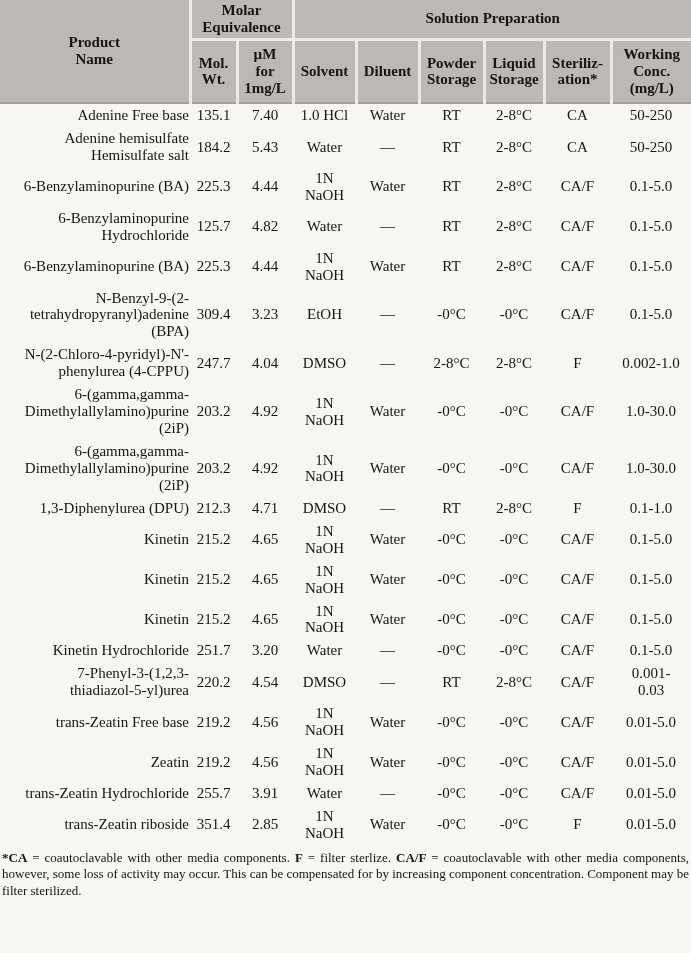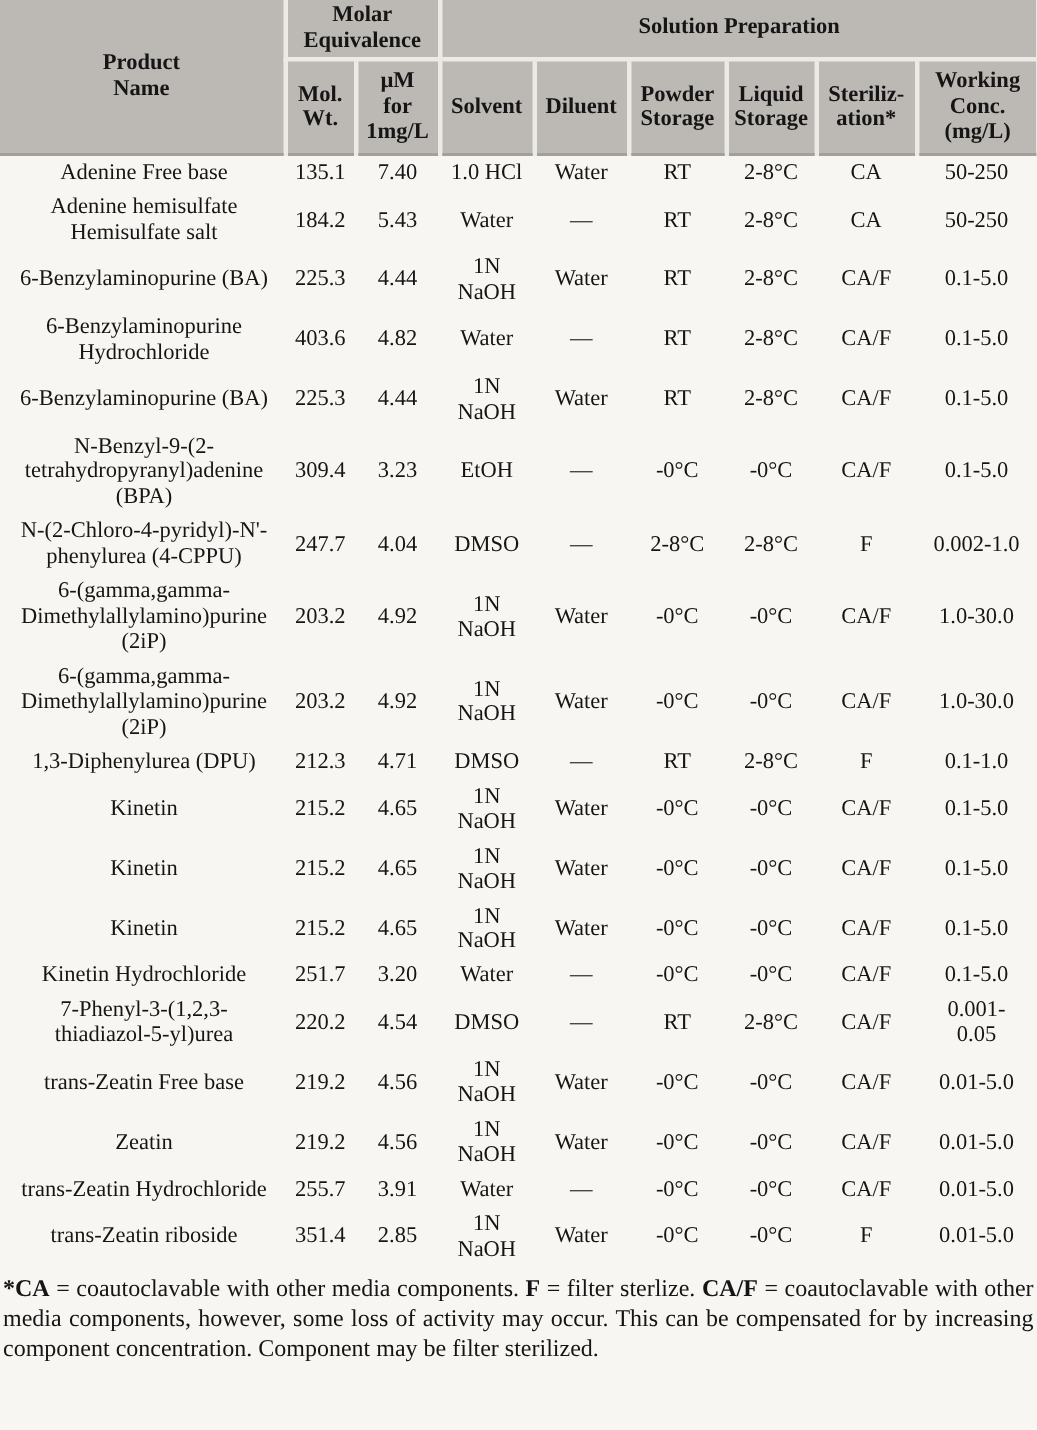--- a/index.html
+++ b/index.html
@@ -41,26 +41,26 @@
   thead tr.sub-row th, th.prod-head{border-bottom:2px solid var(--edge);}
   tbody td{
     font-size:15px;
     line-height:1.13;
     text-align:center;
     vertical-align:middle;
     white-space:pre-line;
     padding:3px 1px;
   }
   tbody td.name-cell{
-    text-align:center;
+    text-align:right;
     padding-left:3px;
   }
   .footnote{
     margin:5px 2px 0 2px;
-    font-size:16px;
+    font-size:13px;
     line-height:1.27;
     text-align:justify;
   }
 </style>
 </head>
 <body>
 
 <div class="page">
   <table>
     <colgroup>
@@ -135,21 +135,21 @@
 NaOH</td>
           <td>Water</td>
           <td>RT</td>
           <td>2-8°C</td>
           <td>CA/F</td>
           <td>0.1-5.0</td>
         </tr>
         <tr>
           <td class="name-cell">6-Benzylaminopurine
 Hydrochloride</td>
-          <td>403.6</td>
+          <td>125.7</td>
           <td>4.82</td>
           <td>Water</td>
           <td>—</td>
           <td>RT</td>
           <td>2-8°C</td>
           <td>CA/F</td>
           <td>0.1-5.0</td>
         </tr>
         <tr>
           <td class="name-cell">6-Benzylaminopurine (BA)</td>
@@ -278,21 +278,21 @@
           <td class="name-cell">7-Phenyl-3-(1,2,3-
 thiadiazol-5-yl)urea</td>
           <td>220.2</td>
           <td>4.54</td>
           <td>DMSO</td>
           <td>—</td>
           <td>RT</td>
           <td>2-8°C</td>
           <td>CA/F</td>
           <td>0.001-
-0.05</td>
+0.03</td>
         </tr>
         <tr>
           <td class="name-cell">trans-Zeatin Free base</td>
           <td>219.2</td>
           <td>4.56</td>
           <td>1N
 NaOH</td>
           <td>Water</td>
           <td>-0°C</td>
           <td>-0°C</td>

